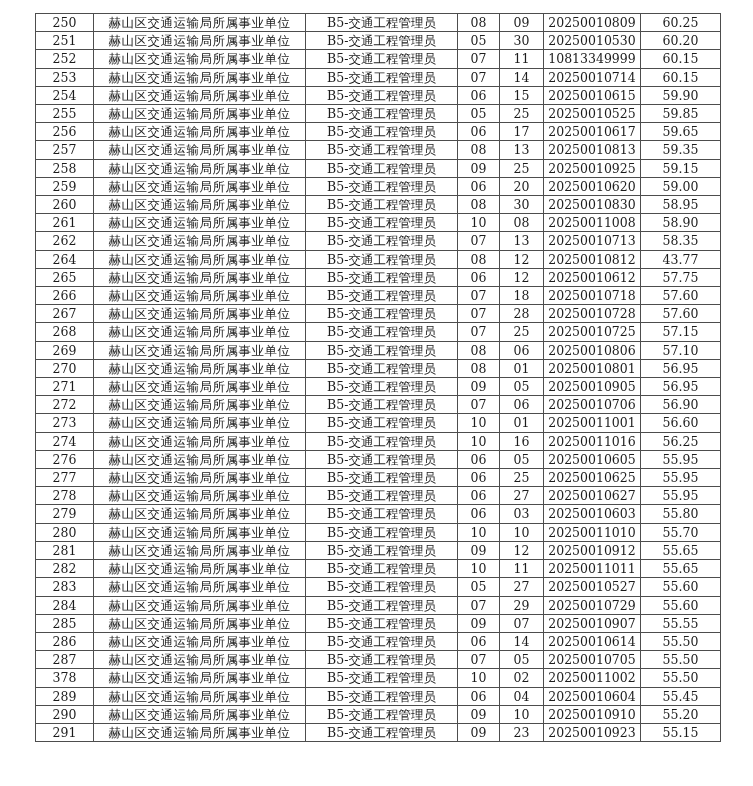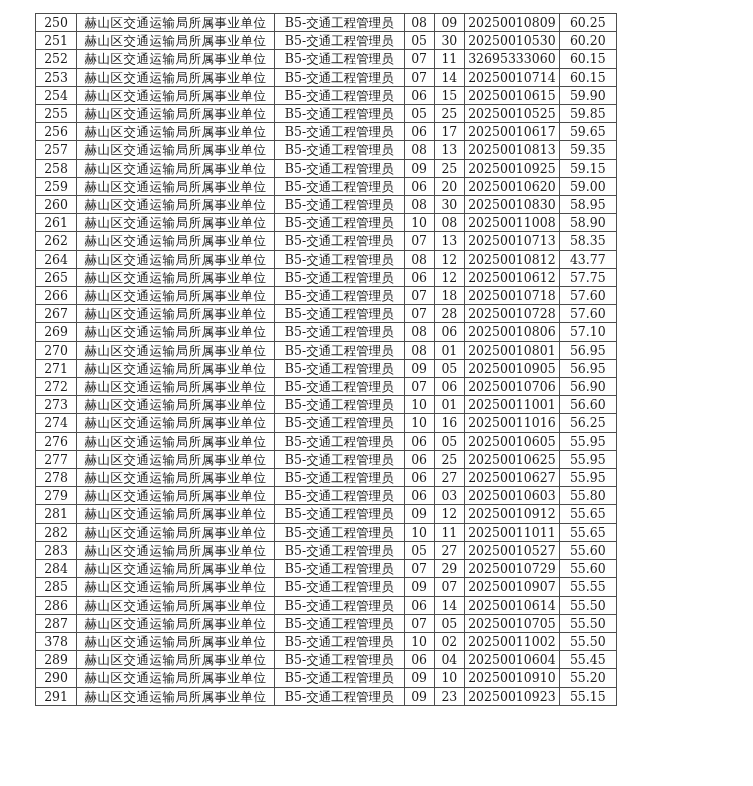--- a/index.html
+++ b/index.html
@@ -1,21 +1,21 @@
 <!DOCTYPE html>
 <html><head>
 <meta charset="utf-8">
 <style>
   html, body {
     margin: 0;
     padding: 0;
     background: #ffffff;
   }
   .doc-page {
-    width: 617px;
+    width: 753px;
     height: 786px;
     background: #ffffff;
     box-sizing: border-box;
     padding: 13px 0 0 35px;
     font-family: "DejaVu Serif", "Liberation Serif", serif;
     overflow: hidden;
   }
   table.score-table {
     border-collapse: collapse;
     table-layout: fixed;
@@ -64,21 +64,21 @@
           <td class="col-num2">30</td>
           <td class="col-exam_id">20250010530</td>
           <td class="col-score">60.20</td>
         </tr>
         <tr>
           <td class="col-no">252</td>
           <td class="col-unit">赫山区交通运输局所属事业单位</td>
           <td class="col-position">B5-交通工程管理员</td>
           <td class="col-num1">07</td>
           <td class="col-num2">11</td>
-          <td class="col-exam_id">32695333060</td>
+          <td class="col-exam_id">10813349999</td>
           <td class="col-score">60.15</td>
         </tr>
         <tr>
           <td class="col-no">253</td>
           <td class="col-unit">赫山区交通运输局所属事业单位</td>
           <td class="col-position">B5-交通工程管理员</td>
           <td class="col-num1">07</td>
           <td class="col-num2">14</td>
           <td class="col-exam_id">20250010714</td>
           <td class="col-score">60.15</td>
@@ -194,20 +194,29 @@
         <tr>
           <td class="col-no">267</td>
           <td class="col-unit">赫山区交通运输局所属事业单位</td>
           <td class="col-position">B5-交通工程管理员</td>
           <td class="col-num1">07</td>
           <td class="col-num2">28</td>
           <td class="col-exam_id">20250010728</td>
           <td class="col-score">57.60</td>
         </tr>
         <tr>
+          <td class="col-no">268</td>
+          <td class="col-unit">赫山区交通运输局所属事业单位</td>
+          <td class="col-position">B5-交通工程管理员</td>
+          <td class="col-num1">07</td>
+          <td class="col-num2">25</td>
+          <td class="col-exam_id">20250010725</td>
+          <td class="col-score">57.15</td>
+        </tr>
+        <tr>
           <td class="col-no">269</td>
           <td class="col-unit">赫山区交通运输局所属事业单位</td>
           <td class="col-position">B5-交通工程管理员</td>
           <td class="col-num1">08</td>
           <td class="col-num2">06</td>
           <td class="col-exam_id">20250010806</td>
           <td class="col-score">57.10</td>
         </tr>
         <tr>
           <td class="col-no">270</td>
@@ -282,20 +291,29 @@
           <td class="col-score">55.95</td>
         </tr>
         <tr>
           <td class="col-no">279</td>
           <td class="col-unit">赫山区交通运输局所属事业单位</td>
           <td class="col-position">B5-交通工程管理员</td>
           <td class="col-num1">06</td>
           <td class="col-num2">03</td>
           <td class="col-exam_id">20250010603</td>
           <td class="col-score">55.80</td>
+        </tr>
+        <tr>
+          <td class="col-no">280</td>
+          <td class="col-unit">赫山区交通运输局所属事业单位</td>
+          <td class="col-position">B5-交通工程管理员</td>
+          <td class="col-num1">10</td>
+          <td class="col-num2">10</td>
+          <td class="col-exam_id">20250011010</td>
+          <td class="col-score">55.70</td>
         </tr>
         <tr>
           <td class="col-no">281</td>
           <td class="col-unit">赫山区交通运输局所属事业单位</td>
           <td class="col-position">B5-交通工程管理员</td>
           <td class="col-num1">09</td>
           <td class="col-num2">12</td>
           <td class="col-exam_id">20250010912</td>
           <td class="col-score">55.65</td>
         </tr>

